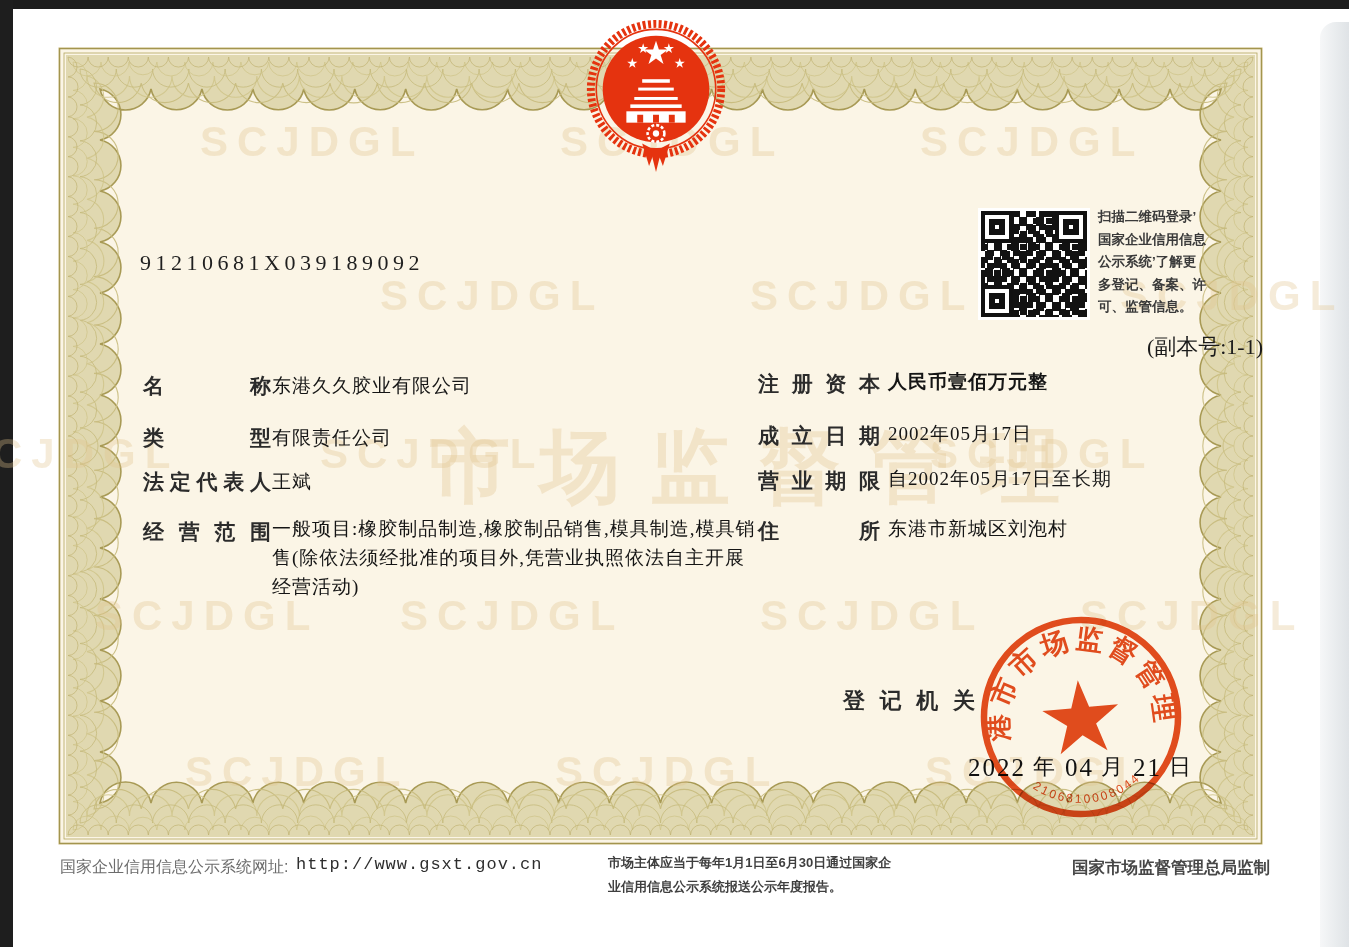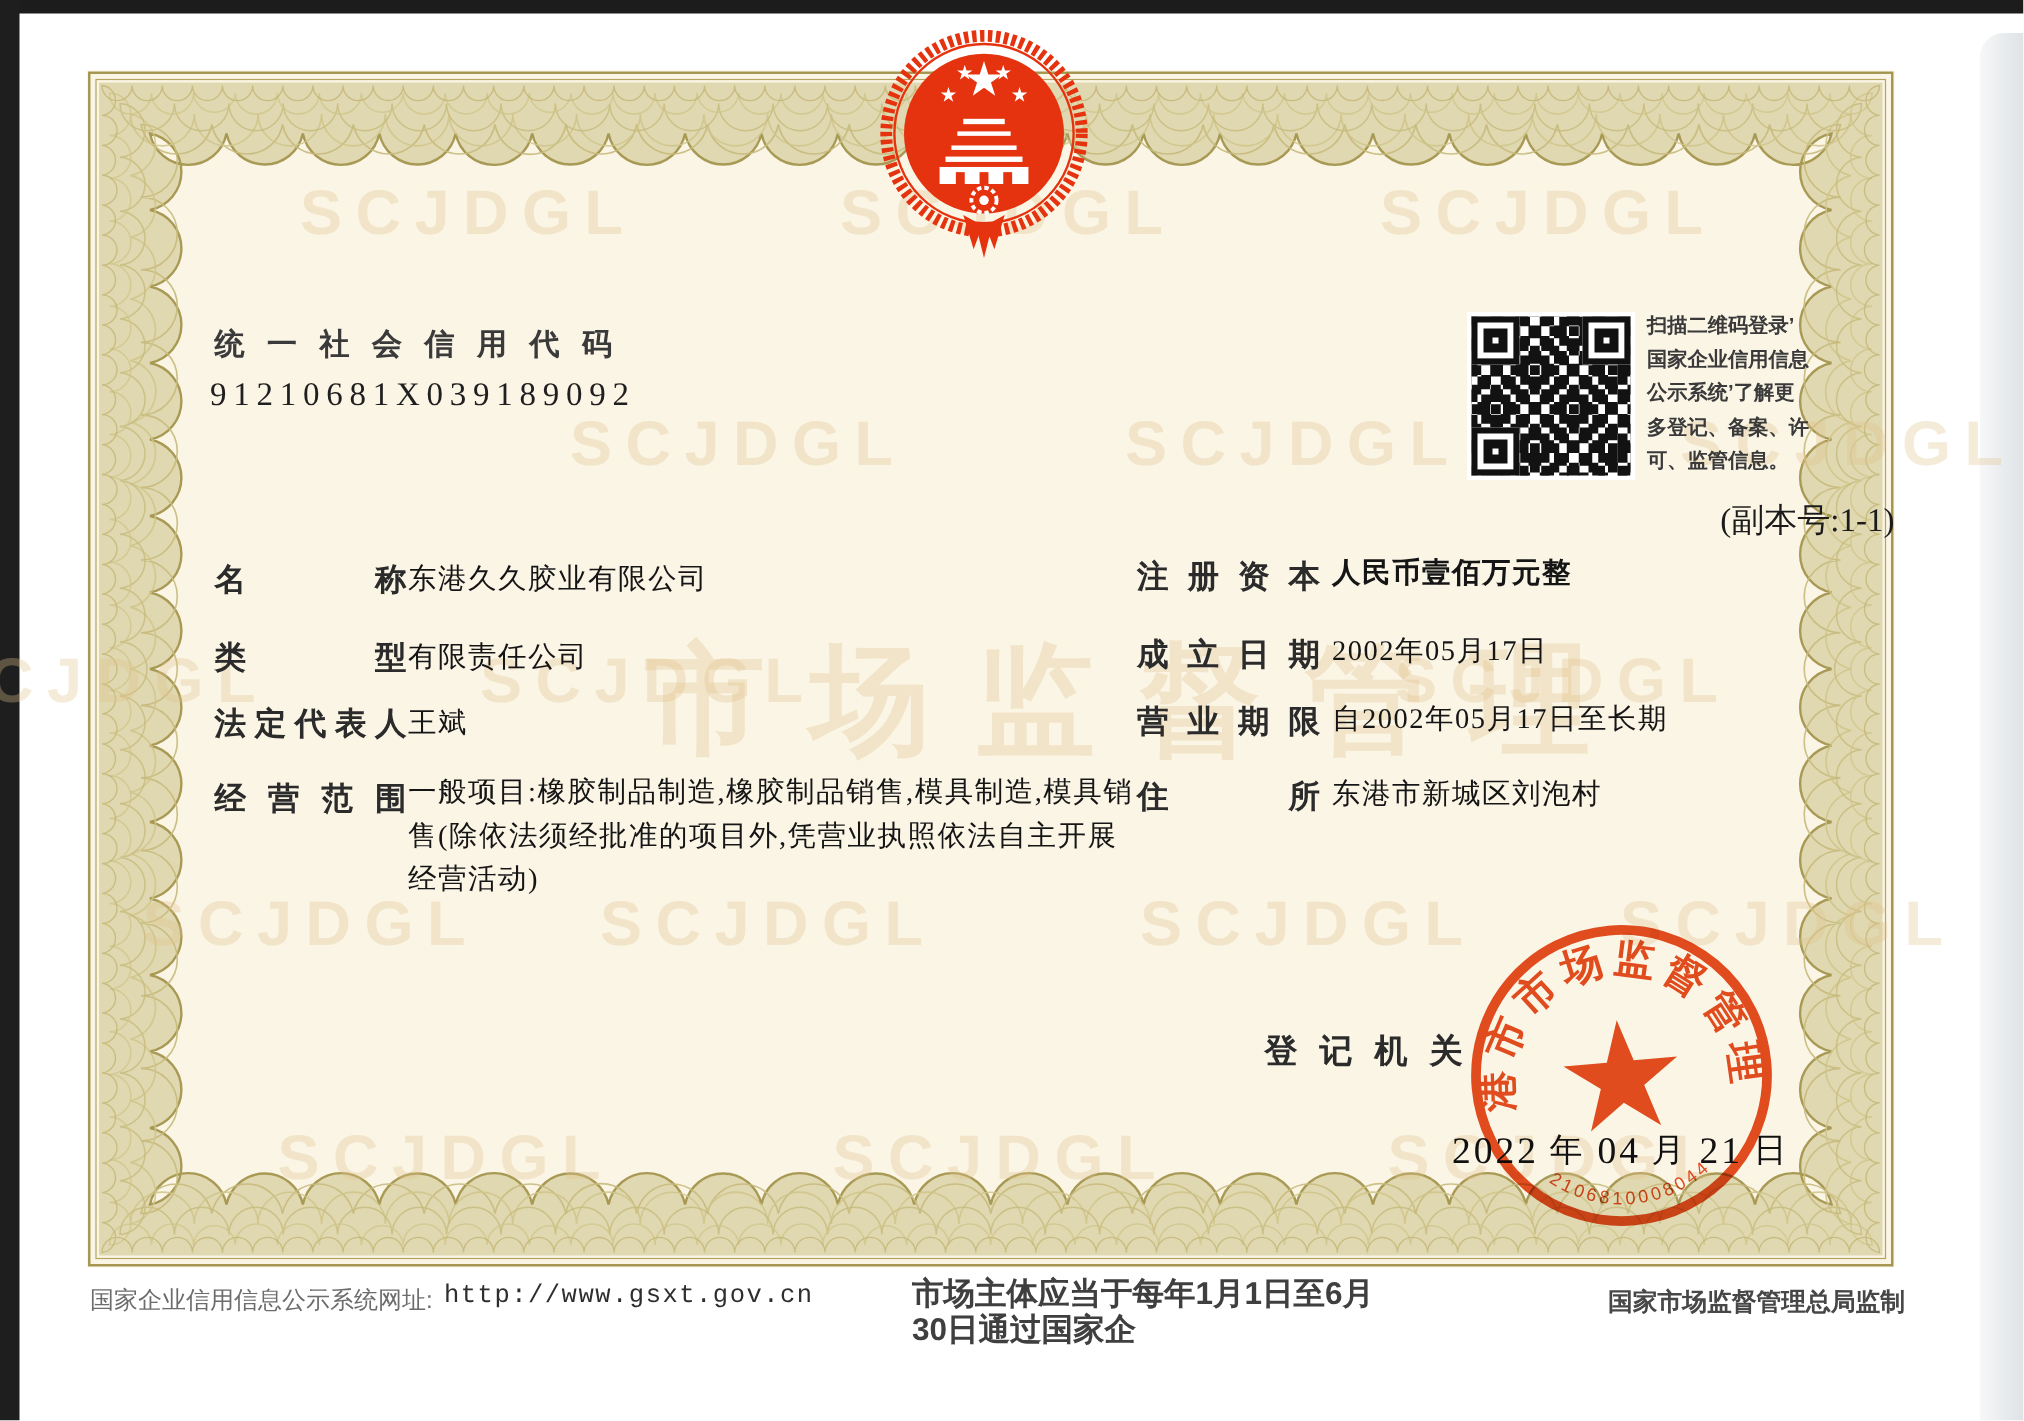--- a/index.html
+++ b/index.html
@@ -66,21 +66,21 @@
   .datebar .unit{font-size:22px;margin:0 10px 0 7px;}
 
   
   .stamp{left:972px;top:608px;width:218px;height:218px;mix-blend-mode:multiply;
       opacity:.93;transform:rotate(-5deg);}
 
   
   .site-label{left:60px;top:857px;font-size:16px;color:#6c6c6c;}
   .site-url{left:296px;top:855px;font-size:17px;color:#2e2e2e;
       font-family:Liberation Mono, monospace;letter-spacing:1px;}
-  .notice{left:608px;top:851px;width:330px;font-size:21px;font-weight:600;
+  .notice{left:608px;top:851px;width:330px;font-size:13px;font-weight:600;
       color:#3f3f3f;line-height:24px;}
   .producer{left:1072px;top:857px;font-size:16.5px;font-weight:600;color:#474747;}
 </style>
 </head>
 <body>
 
 <div class="abs scan" style="left:0;top:0;width:1349px;height:947px;">
 
   <div class="abs strip-top"></div>
   <div class="abs strip-left"></div>
@@ -142,21 +142,20 @@
     </g>
     <circle cx="80" cy="119" r="8.5" fill="none" stroke="#ffffff" stroke-width="2.6" stroke-dasharray="3 2"></circle>
     <circle cx="80" cy="119" r="3.2" fill="#ffffff"></circle>
     <g fill="#e5330f">
       <path d="M66,129 L73,152 L79,136 Z"></path>
       <path d="M94,129 L87,152 L81,136 Z"></path>
       <path d="M74,134 L80,158 L86,134 Z"></path>
     </g>
   </svg>
 
-  <div class="abs credit-label">统一社会信用代码</div>
   <div class="abs credit-code">91210681X039189092</div>
 
   <div class="abs copyno">(副本号:1-1)</div>
 
   <div class="abs qr">
     <div class="qr-pattern"></div>
     <div class="qr-finder" style="left:3px;top:3px;"></div>
     <div class="qr-finder" style="right:3px;top:3px;"></div>
     <div class="qr-finder" style="left:3px;bottom:3px;"></div>
   </div>
@@ -214,15 +213,16 @@
     </text>
     <text font-size="12" fill="#e2410f" letter-spacing="2.4" font-family="Liberation Sans, sans-serif">
       <textPath href="#sealSerialArc" startOffset="50%" text-anchor="middle">2106810008044</textPath>
     </text>
   </svg>
 
   <div class="abs site-label">国家企业信用信息公示系统网址:</div>
   <div class="abs site-url">http://www.gsxt.gov.cn</div>
   <div class="abs notice">
     <div>市场主体应当于每年1月1日至6月30日通过国家企</div>
+    <div>业信用信息公示系统报送公示年度报告。</div>
   </div>
   <div class="abs producer">国家市场监督管理总局监制</div>
 </div>
 
 </body></html>

